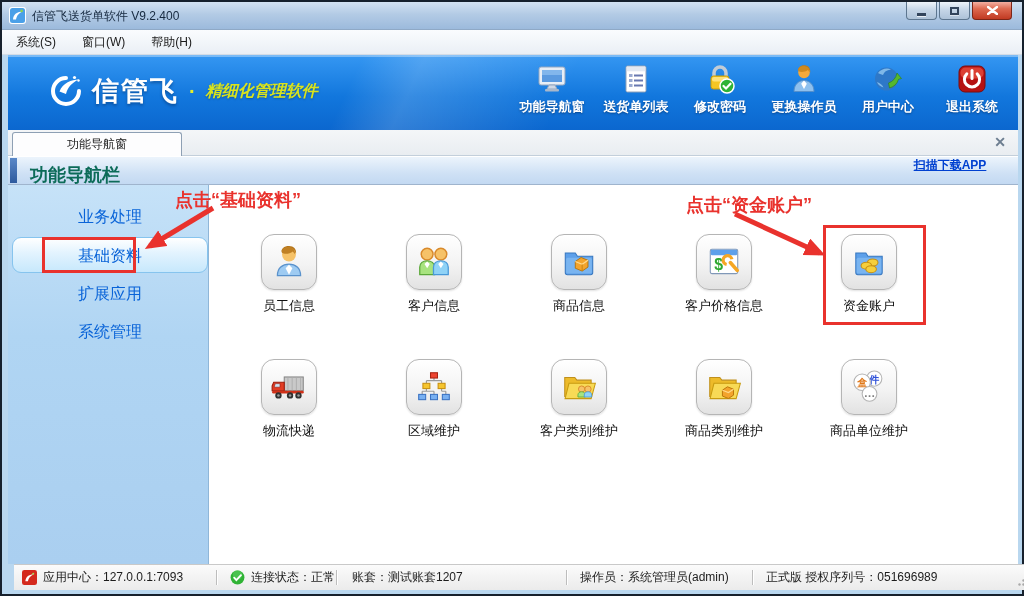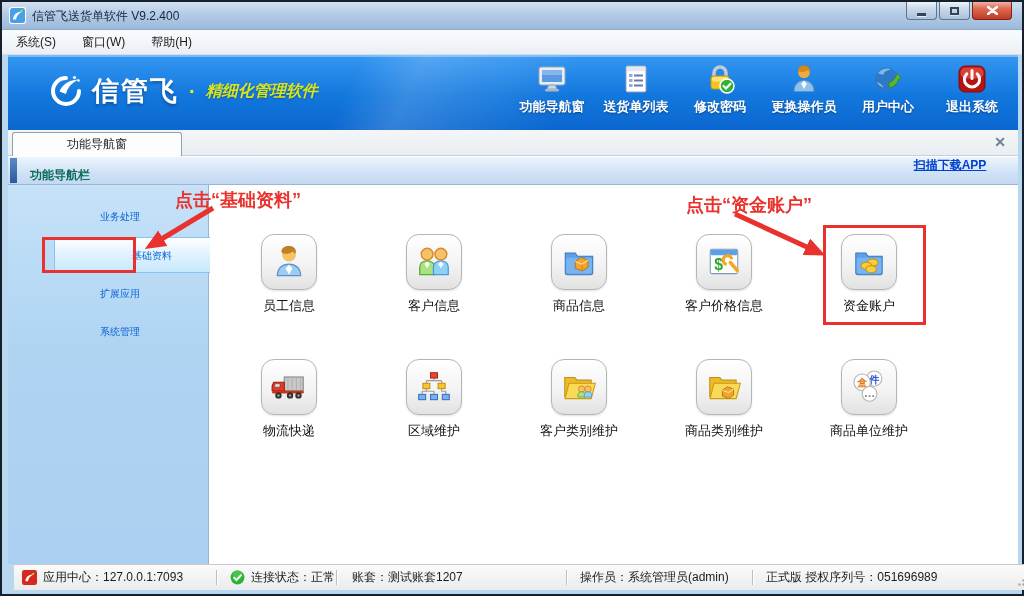--- a/index.html
+++ b/index.html
@@ -49,33 +49,33 @@
                 border:1px solid #8ea0b4; border-bottom:none; border-radius:3px 3px 0 0;
                 font-size:12px; color:#222; text-align:center; line-height:23px; }
   .tab-close { position:absolute; right:12px; top:4px; font-size:14px; font-weight:bold; color:#6d7e90; line-height:16px; cursor:pointer; }
 
   
   .navheader { position:absolute; left:6px; top:154px; width:1010px; height:29px;
                background:linear-gradient(180deg,#ecf4fc 0%,#cfe1f5 60%,#c3d9f2 100%);
                border-bottom:1px solid #9fb4cd; border-top:1px solid #fff; }
   .nav-accent { position:absolute; left:2px; top:1px; bottom:1px; width:7px;
                 background:linear-gradient(180deg,#5a88c8,#2d5a9e); }
-  .nav-title { position:absolute; left:22px; top:4px; line-height:28px; font-size:12px; font-weight:bold; color:#0c6b58; }
+  .nav-title { position:absolute; left:22px; top:4px; line-height:28px; font-size:18px; font-weight:bold; color:#0c6b58; }
   .nav-links { position:absolute; right:14px; top:0; height:28px; display:flex; align-items:center; gap:20px;flex-direction:column; }
   .nav-link { font-size:12px; font-weight:bold; color:#0040d0; text-decoration:underline; cursor:pointer; }
 
   
   .content { position:absolute; left:6px; top:183px; width:1010px; height:379px; background:#fff; }
   .sidebar { position:absolute; left:0; top:0; width:201px; height:379px;
              background:linear-gradient(180deg,#c6e2f8 0%,#b0d5f3 40%,#aacff0 100%);
              border-right:1px solid #8fb6d8; }
-  .side-item { position:absolute; left:14px; width:196px; height:36px; text-align:center; line-height:36px;
-               font-size:10px; color:#0a64d8; cursor:pointer; }
+  .side-item { position:absolute; left:4px; width:196px; height:36px; text-align:center; line-height:36px;
+               font-size:16px; color:#0a64d8; cursor:pointer; }
   .side-item.selected { background:linear-gradient(180deg,#ffffff 0%,#e2f3fe 45%,#c7e8fc 100%);
-               border:1px solid #86c4ee; border-radius:0;margin-left:32px; }
+               border:1px solid #86c4ee; border-radius:9px; }
   .main-area { position:absolute; left:202px; top:0; width:808px; height:379px; background:#fff; }
 
   .cell { position:absolute; width:120px; text-align:center; cursor:pointer; }
   .tile { width:56px; height:56px; margin:0 auto; border:1px solid #b5b5b5; border-radius:13px;
           background:linear-gradient(180deg,#ffffff 0%,#f3f3f3 55%,#e2e2e2 100%);
           box-shadow:inset 0 1px 0 #fff, 0 1px 2px rgba(0,0,0,.12);
           display:flex; align-items:center; justify-content:center; }
   .tile svg { width:38px; height:38px; }
   .cap { margin-top:7px; font-size:13px; color:#111; white-space:nowrap; }
 

